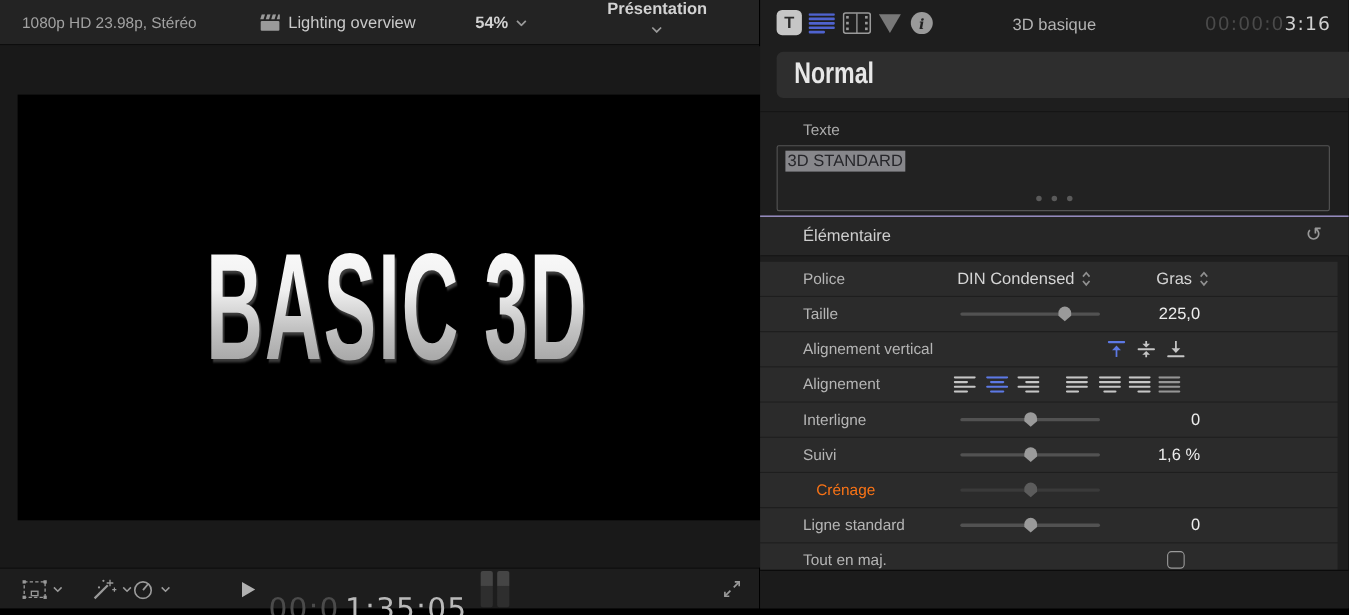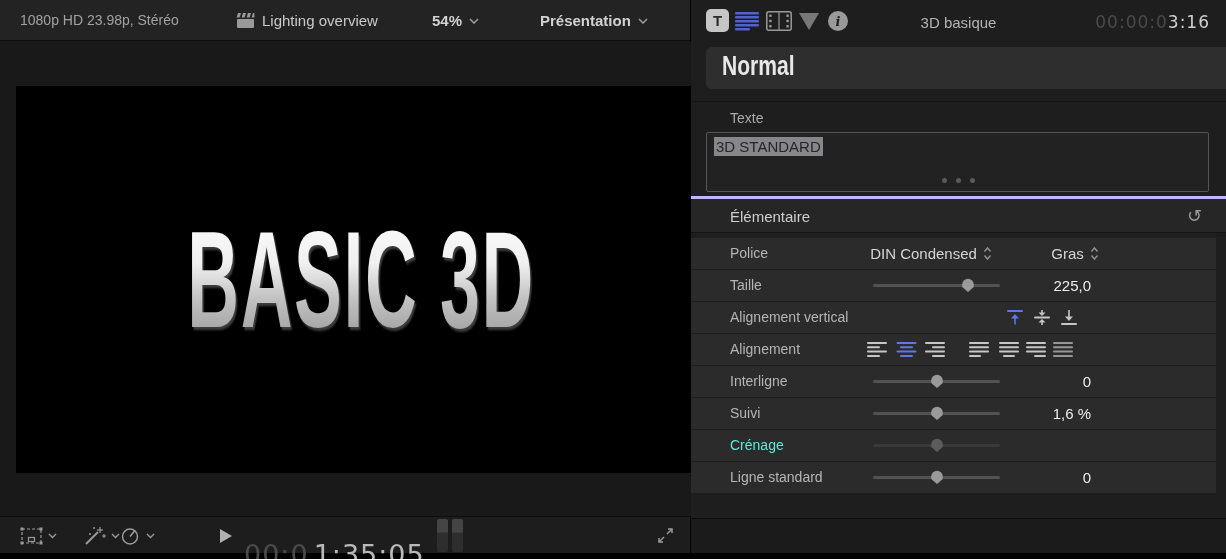--- a/index.html
+++ b/index.html
@@ -48,28 +48,28 @@
   .preset .pv { position:absolute; left:16px; top:4px; font-size:27px; font-weight:bold; color:#e8e8e8;
                 transform:scaleX(0.78); transform-origin:left center; }
   .hr1 { position:absolute; left:0; top:101px; width:535px; height:1px; background:#141414; }
   .lbl-texte { position:absolute; left:39px; top:110px; font-size:14px; color:#ababab; }
   .textarea { position:absolute; left:15px; top:132px; width:503px; height:60px; background:#222;
               border:1px solid #555; border-radius:2px; padding:5px 7px; }
   .sel-text { background:#87878b; color:#26262a; font-size:15px; padding:1px 2px; }
   .dots { position:absolute; left:0; right:0; top:178px; display:flex; justify-content:center; gap:9px; }
   .dots i { width:5px; height:5px; border-radius:50%; background:#5a5a5a; }
   .section-hdr { position:absolute; left:0; top:196px; width:535px; height:37px; background:#262626;
-                 border-top:3px solid #c4b5fd; border-bottom:1px solid #151515; }
+                 border-top:1px solid #c4b5fd; border-bottom:1px solid #151515; }
   .section-hdr .st { position:absolute; left:39px; top:0; line-height:36px; font-size:15px; color:#cecece; }
   .reset { position:absolute; right:24px; top:6px; font-family:"DejaVu Sans",sans-serif;
            font-size:18px; color:#999; }
   .rows { position:absolute; left:0; top:238px; width:535px; }
   .row { position:relative; width:525px; height:31px; background:#2b2b2b; margin-bottom:1px; }
   .row .rl { position:absolute; left:39px; top:0; line-height:31px; font-size:14px; color:#b5b5b5; }
-  .row.disabled .rl { color:#5eead4; }
+  .row.disabled .rl { color:#f97316;margin-left:12px; }
   .pop { position:absolute; top:0; height:31px; display:flex; align-items:center; justify-content:center;
          gap:6px; font-size:15px; color:#d5d5d5; }
   .pop1 { left:174px; width:132px; } .pop2 { left:348px; width:72px; }
   .slider { position:absolute; left:182px; top:0; width:127px; height:31px; }
   .slider .track { position:absolute; left:0; top:14px; width:127px; height:3px; background:#525252;
                    border-radius:2px; }
   .row.disabled .slider .track { background:#3a3a3a; }
   .slider .thumb { position:absolute; top:8px; }
   .row.disabled .thumb path { fill:#5c5c5c; }
   .val { position:absolute; left:290px; width:110px; top:0; line-height:31px; text-align:right;
@@ -96,21 +96,21 @@
         <polygon points="17,0 18.4,0 18.4,4.5 15.6,4.5" fill="#9a9a9a"></polygon>
         </svg>
     </span>
     <span class="proj">Lighting overview</span>
     <span class="dropdown abs" style="left:432px;">
       <span>54%</span>
       <svg width="10" height="6" viewBox="0 0 10 6">
           <polyline points="1,1 5,5 9,1" stroke="#9a9a9a" stroke-width="1.6" fill="none"></polyline>
         </svg>
     </span>
-    <span class="dropdown abs" style="left:540px;">
+    <span class="dropdown abs" style="left:552px;flex-direction:column;">
       <span>Présentation</span>
       <svg width="10" height="6" viewBox="0 0 10 6">
           <polyline points="1,1 5,5 9,1" stroke="#9a9a9a" stroke-width="1.6" fill="none"></polyline>
         </svg>
     </span>
   </div>
 
   <div class="v-stage">
     <div class="v-canvas">
       <div class="title3d">BASIC 3D</div>
@@ -395,17 +395,21 @@
       <span class="rl">Ligne standard</span>
       <span class="slider">
         <span class="track"></span>
         <svg class="thumb" width="14" height="15" viewBox="0 0 14 15" style="left: calc(50% - 7px);">
           <path d="M1.2,6.5 a5.8,5.8 0 0 1 11.6,0 v2.5 L7,14 L1.2,9 Z" fill="#9a9a9a"></path>
           </svg>
       </span>
       <span class="val">0</span>
     </div>
 
+    <div class="row">
+      <span class="rl">Tout en maj.</span>
+      <span class="checkbox"></span>
+    </div>
 
   </div>
 
   <div class="i-bottom"></div>
 </div>
 
 </body></html>

